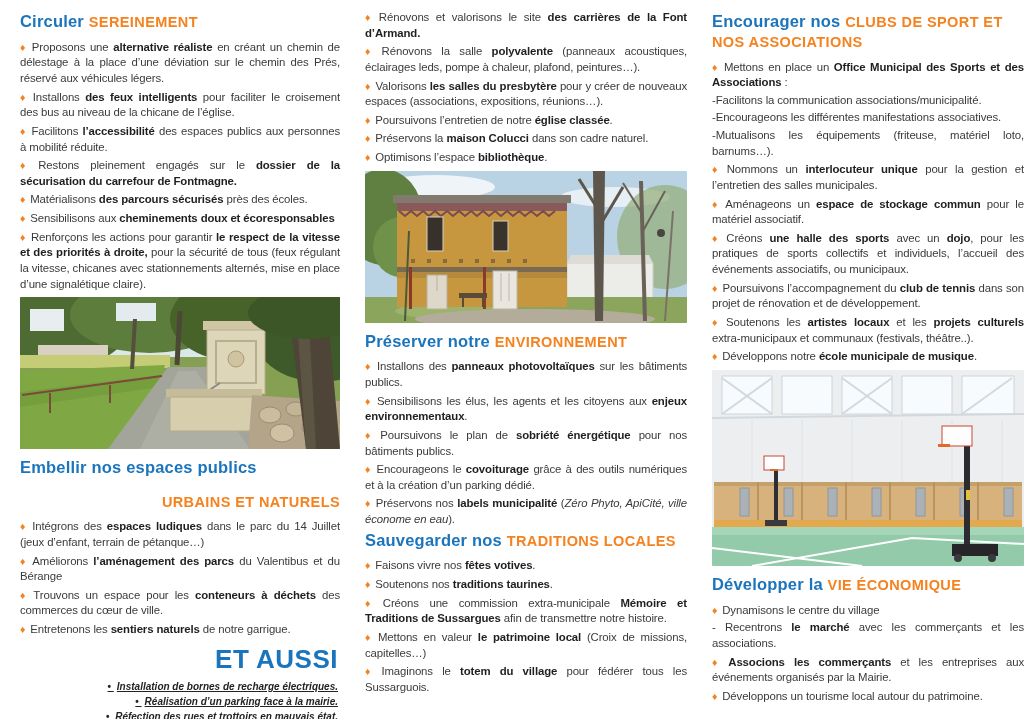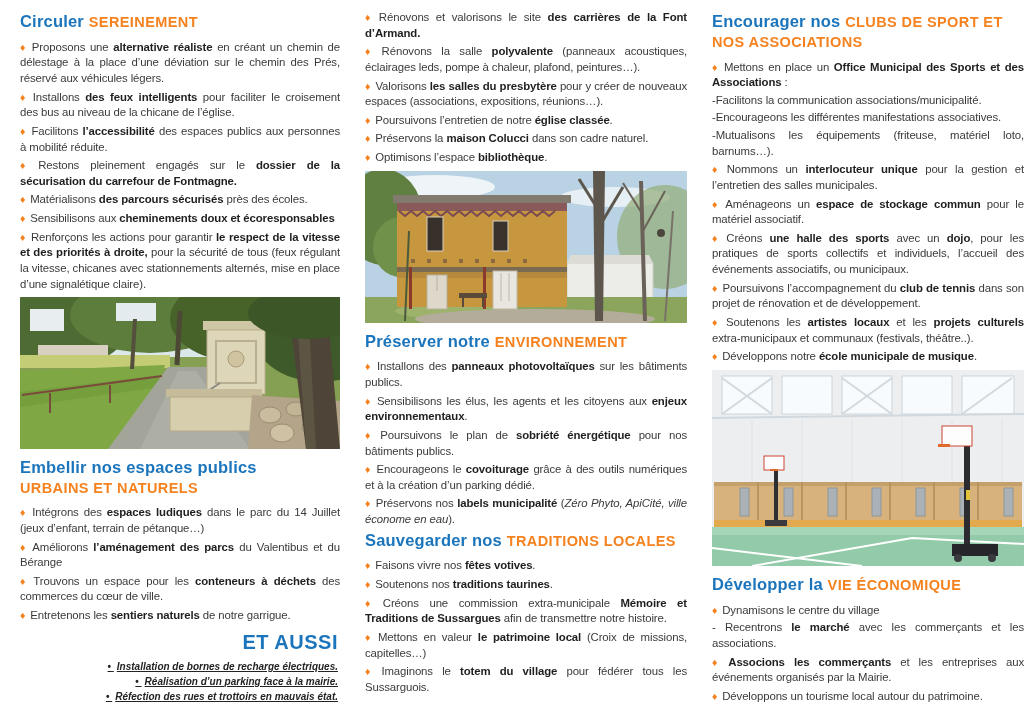--- a/index.html
+++ b/index.html
@@ -8,35 +8,35 @@
     box-sizing:border-box;padding:10px 2px 0 20px;
     display:flex;gap:25px;overflow:hidden;
     font-family:"Liberation Sans", sans-serif;
     color:var(--text,#3a3a3a);
     -webkit-hyphens:auto;hyphens:auto;
   }
   .col{flex:0 0 auto;}
   .col-0{width:320px}.col-1{width:322px}.col-2{width:312px}
   .heading{font-weight:800;font-size:16.5px;line-height:1.2;margin:2px 0 8px;letter-spacing:.2px;}
   .heading .blue{color:var(--blue,#1b75bc);}
-  .heading .orange{color:var(--orange,#f5821f);font-size:14.5px;letter-spacing:.4px;}
-  .heading .blk{display:block;margin-top:2px;}
+  .heading .orange{color:var(--orange,#f5821f);font-size:14.5px;letter-spacing:.4px;text-align:right;}
+  .heading .blk{display:block;margin-top:16px;}
   .item{
     font-size:11.4px;line-height:1.37;letter-spacing:-.12px;
     text-align:justify;margin:0 0 3px;color:var(--text,#3a3a3a);
   }
   .item b{color:var(--bold,#1f1f1f);}
   .item.nob{margin-top:-1px;}
   .diamond{color:var(--orange,#f5821f);font-size:10.5px;margin-right:5px;}
   .photo{width:100%;margin:5px 0 9px;overflow:hidden;border-radius:1px;}
   .ph-fountain{height:152px}.ph-house{height:152px}.ph-gym{height:196px}
   .photo svg{display:block;width:100%;height:100%;}
   .etaussi{text-align:right;margin-top:8px;padding-right:2px;}
   .ea-title{
-    color:var(--blue,#1b75bc);font-size:20px;font-weight:800;
+    color:var(--blue,#1b75bc);font-size:26px;font-weight:800;
     letter-spacing:.5px;line-height:1;margin:2px 0 7px;
     font-stretch:condensed;
   }
   .ea-item{font-size:10px;font-style:italic;font-weight:600;line-height:1.5;color:#232323;text-decoration:underline;}
   .ea-item .dot{font-style:normal;margin-right:3px;color:#232323;}
   .itext{display:inline;}
 </style>
 </head>
 <body>
 

